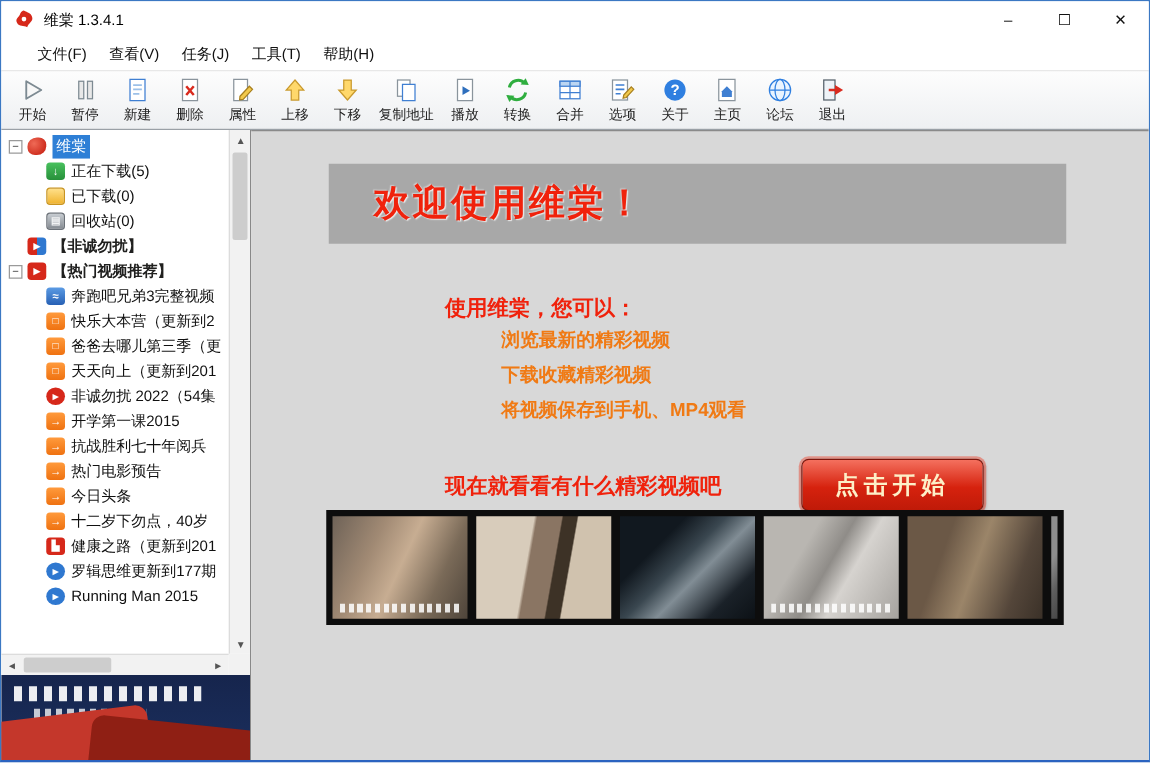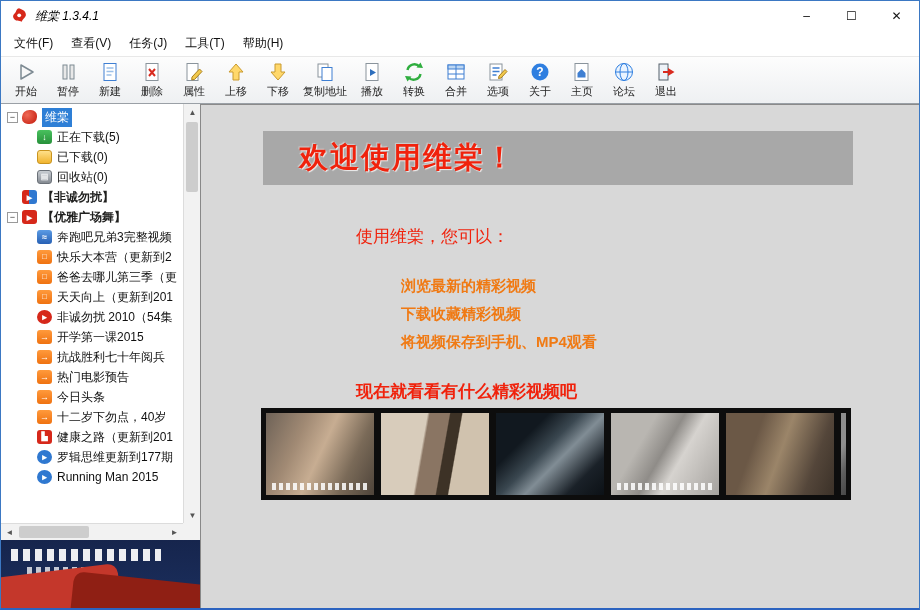--- a/index.html
+++ b/index.html
@@ -2,26 +2,26 @@
 <html><head>
 <meta charset="utf-8">
 <style>
   *{box-sizing:border-box;margin:0;padding:0;font-family:"Liberation Sans",sans-serif;}
   html,body{width:920px;height:610px;background:#fff;}
   .window{width:920px;height:610px;display:flex;flex-direction:column;border:1px solid #3b78c3;border-bottom:2px solid #2b63c0;background:#fff;overflow:hidden;}
 
   
   .titlebar{flex:0 0 30px;display:flex;align-items:center;padding-left:9px;background:#fff;}
   .app-logo{width:18px;height:18px;margin-right:7px;}
-  .title-text{font-size:12px;color:#000;font-style:italic;}
+  .title-text{font-size:12px;color:#000;}
   .win-controls{margin-left:auto;display:flex;height:100%;}
   .win-btn{width:45px;height:100%;display:flex;align-items:center;justify-content:center;font-size:12px;color:#111;cursor:default;}
 
   
-  .menubar{flex:0 0 25px;display:flex;align-items:center;padding-left:4px;background:#fff;font-size:12px;color:#111;}
+  .menubar{flex:0 0 25px;display:flex;align-items:center;padding-left:20px;background:#fff;font-size:12px;color:#111;}
   .menu-item{padding:4px 9px;}
 
   
   .toolbar{flex:0 0 47px;background:linear-gradient(#fdfdfd,#eef0f2);border-top:1px solid #e8e8e8;border-bottom:1px solid #9aa0a6;display:flex;align-items:center;padding:1px 4px;}
   .tool{min-width:42px;height:44px;display:flex;flex-direction:column;align-items:center;justify-content:center;gap:1px;font-size:11px;color:#222;padding:0 4px;}
   .ticon{width:22px;height:22px;display:block;}
   .ticon svg{width:22px;height:22px;display:block;}
 
   
   .content{flex:1;display:flex;min-height:0;}
@@ -62,24 +62,24 @@
 
   
   .promo{position:absolute;left:0;right:0;bottom:0;height:68px;background:linear-gradient(#16254d,#1b2f5e);overflow:hidden;}
   .promo .txt1{position:absolute;top:9px;left:10px;width:150px;height:12px;background:repeating-linear-gradient(90deg,rgba(255,255,255,.92) 0 7px,transparent 7px 12px);}
   .promo .txt2{position:absolute;top:27px;left:26px;width:90px;height:8px;background:repeating-linear-gradient(90deg,rgba(255,255,255,.75) 0 5px,transparent 5px 9px);}
   .promo .m1{position:absolute;bottom:-26px;left:-30px;width:150px;height:62px;background:#c4372b;transform:rotate(-7deg);border-radius:10px;}
   .promo .m2{position:absolute;bottom:-30px;left:70px;width:170px;height:58px;background:#8f1f14;transform:rotate(6deg);border-radius:10px;}
 
   
   .main{flex:1;background:#d8d8d8;border-top:1px solid #8a8a8a;position:relative;overflow:hidden;}
-  .welcome{margin:26px 66px 0 62px;height:54px;background:#a8a8a8;display:flex;align-items:center;padding-left:36px;}
+  .welcome{margin:26px 66px 0 62px;height:64px;background:#a8a8a8;display:flex;align-items:center;padding-left:36px;}
   .welcome-title{font-size:29px;font-weight:bold;color:#f0220c;letter-spacing:2px;text-shadow:1px 1px 1px rgba(255,255,255,.8),-1px -1px 1px rgba(255,255,255,.45);}
-  .intro{margin:40px 0 0 155px;color:#f0220c;font-weight:normal;font-size:17px;}
-  .features{margin:24px 0 0 200px;color:#f07a14;font-weight:bold;font-size:15px;}
+  .intro{margin:40px 0 0 155px;color:#f0220c;font-weight:bold;font-size:17px;}
+  .features{margin:1px 0 0 200px;color:#f07a14;font-weight:bold;font-size:15px;}
   .features div{line-height:28px;}
   .cta-row{display:flex;align-items:center;margin:24px 0 0 155px;}
   .cta-text{color:#f0220c;font-weight:bold;font-size:17px;}
   .start-btn{margin-left:64px;padding:7px 26px;font-size:19px;font-weight:bold;color:#fdf0c8;letter-spacing:4px;background:linear-gradient(#f4705e,#d6220e 55%,#bf1a08);border:1px solid #7e150b;border-radius:6px;box-shadow:0 0 0 2px rgba(235,80,60,.5),1px 2px 3px rgba(0,0,0,.35);cursor:pointer;}
   .thumbs{position:absolute;left:60px;right:68px;top:303px;height:92px;background:#0d0d0d;display:flex;gap:7px;padding:5px;overflow:hidden;}
   .thumb{flex:0 0 108px;position:relative;}
   .thumb:last-child{flex:1 1 40px;}
   .thumb.cap::after{content:"";position:absolute;left:6px;right:6px;bottom:5px;height:7px;background:repeating-linear-gradient(90deg,rgba(255,255,255,.85) 0 4px,transparent 4px 7px);}
   .t1{background:linear-gradient(115deg,#6e6257 0%,#a18a74 30%,#c7ad92 50%,#7a6a58 75%,#4e443a 100%);}
   .t2{background:linear-gradient(100deg,#d8ccbb 0 38%,#8a7563 40% 56%,#3d3226 57% 66%,#d0c2ae 67% 100%);}
@@ -289,41 +289,41 @@
           <span class="ti ic-trash"></span>
           <span class="tlbl">回收站(0)</span>
         </div>
         <div class="trow lvl0 hdr">
           <span class="ti ic-drama noexp"></span>
           <span class="tlbl">【非诚勿扰】</span>
         </div>
         <div class="trow lvl0 hdr">
           <span class="expander">−</span>
           <span class="ti ic-hot"></span>
-          <span class="tlbl">【优雅广场舞】</span>
+          <span class="tlbl">【热门视频推荐】</span>
         </div>
         <div class="trow lvl1">
           <span class="ti ic-wave"></span>
           <span class="tlbl">奔跑吧兄弟3完整视频</span>
         </div>
         <div class="trow lvl1">
           <span class="ti ic-tv"></span>
           <span class="tlbl">快乐大本营（更新到2</span>
         </div>
         <div class="trow lvl1">
           <span class="ti ic-tv"></span>
           <span class="tlbl">爸爸去哪儿第三季（更</span>
         </div>
         <div class="trow lvl1">
           <span class="ti ic-tv"></span>
           <span class="tlbl">天天向上（更新到201</span>
         </div>
         <div class="trow lvl1">
           <span class="ti ic-playred"></span>
-          <span class="tlbl">非诚勿扰 2010（54集</span>
+          <span class="tlbl">非诚勿扰 2022（54集</span>
         </div>
         <div class="trow lvl1">
           <span class="ti ic-arrow"></span>
           <span class="tlbl">开学第一课2015</span>
         </div>
         <div class="trow lvl1">
           <span class="ti ic-arrow"></span>
           <span class="tlbl">抗战胜利七十年阅兵</span>
         </div>
         <div class="trow lvl1">
@@ -379,20 +379,21 @@
         <span class="welcome-title">欢迎使用维棠！</span>
       </div>
       <div class="intro">使用维棠，您可以：</div>
       <div class="features">
         <div>浏览最新的精彩视频</div>
         <div>下载收藏精彩视频</div>
         <div>将视频保存到手机、MP4观看</div>
       </div>
       <div class="cta-row">
         <span class="cta-text">现在就看看有什么精彩视频吧</span>
+        <button class="start-btn">点击开始</button>
       </div>
       <div class="thumbs">
         <div class="thumb t1 cap"></div>
         <div class="thumb t2"></div>
         <div class="thumb t3"></div>
         <div class="thumb t4 cap"></div>
         <div class="thumb t5"></div>
         <div class="thumb t6 cap"></div>
       </div>
     </div>

